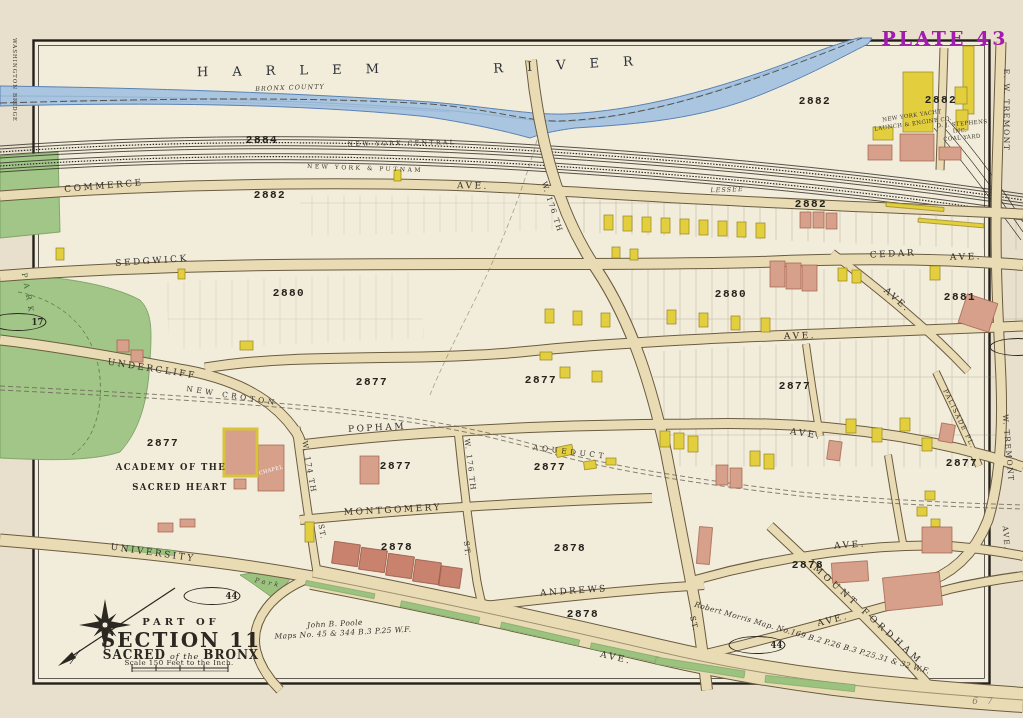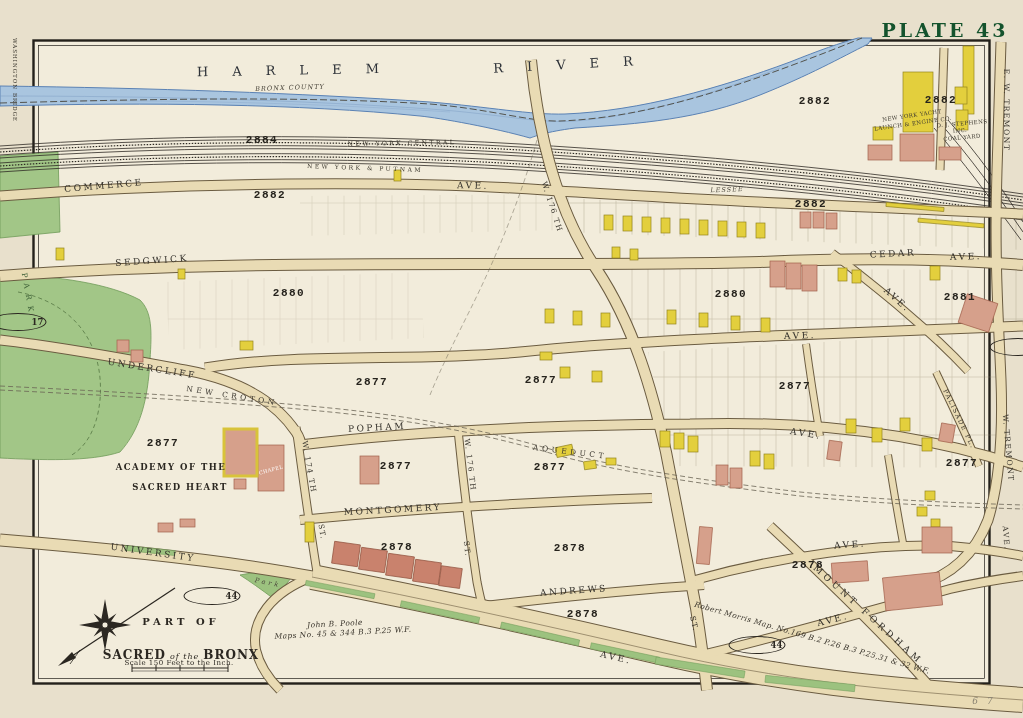--- a/index.html
+++ b/index.html
@@ -1,21 +1,21 @@
 <!DOCTYPE html>
 <html><head>
 <meta charset="utf-8">
 <style>
   html,body{margin:0;padding:0;background:#cfc8b4;}
   #stage{position:relative;width:1023px;height:718px;background:#e8e0cc;overflow:hidden;
          font-family:"DejaVu Serif",serif;color:#2b2721;}
   svg{position:absolute;left:0;top:0;}
   .lbl{position:absolute;font-family:"DejaVu Serif",serif;color:#2b2721;white-space:nowrap;
        line-height:1;transform:translate(-50%,-50%) rotate(var(--r,0deg));}
-  .plate-title{font-size:19px;font-weight:bold;letter-spacing:3px;color:#14532d;}
+  .plate-title{font-size:19px;font-weight:bold;letter-spacing:3px;color:#a21caf;margin-top:8px;}
   .river-name{font-size:13px;letter-spacing:24px;color:#2e3238;}
   .street{font-size:9px;letter-spacing:2.5px;color:#33302a;}
   .street-sm{font-size:7.5px;letter-spacing:1.5px;color:#3a362e;}
   .blk{font-size:11px;font-weight:bold;letter-spacing:1.5px;color:#26231d;font-family:Liberation Mono, monospace;}
   .rr{font-size:6px;letter-spacing:2.5px;color:#3d392f;}
   .tinyi{font-size:6.5px;font-style:italic;letter-spacing:1px;color:#4a453b;}
   .micro{font-size:5.5px;letter-spacing:.4px;color:#3c382f;}
   .aqua{font-size:7.5px;letter-spacing:3.5px;color:#3a362e;}
   .place{font-size:8.5px;font-weight:bold;letter-spacing:1.5px;color:#2b2721;}
   .credit{font-size:7.5px;font-style:italic;color:#3a352c;letter-spacing:.4px;}
@@ -364,20 +364,21 @@
 <div class="lbl blk" style="left:570px;top:548px">2878</div>
 <div class="lbl blk" style="left:808px;top:565px">2878</div>
 <div class="lbl blk" style="left:583px;top:614px">2878</div>
 
 <div class="lbl circle" style="left:18px;top:322px">17</div>
 <div class="lbl circle" style="left:212px;top:596px">44</div>
 <div class="lbl circle" style="left:757px;top:645px">44</div>
 <div class="lbl circle" style="left:1018px;top:347px">55</div>
 
 <div class="lbl tb-partof" style="left:181px;top:622px">PART OF</div>
+<div class="lbl tb-section" style="left:181px;top:640px">SECTION 11</div>
 <div class="lbl tb-borough" style="left:181px;top:655px">
   <span>SACRED</span>
   <span class="of-the">of the</span>
   <span>BRONX</span>
 </div>
 <div class="lbl tb-scale" style="left:179px;top:663px">Scale 150 Feet to the Inch.</div>
 
 <div class="lbl credit" style="left:335px;top:624px;--r:-3deg">John B. Poole</div>
 <div class="lbl credit" style="left:343px;top:633px;--r:-3deg">Maps No. 45 &amp; 344 B.3 P.25 W.F.</div>
 <div class="lbl credit" style="left:812px;top:638px;--r:16deg">Robert Morris Map. No.169 B.2 P.26 B.3 P.25,31 &amp; 32 W.F.</div>

